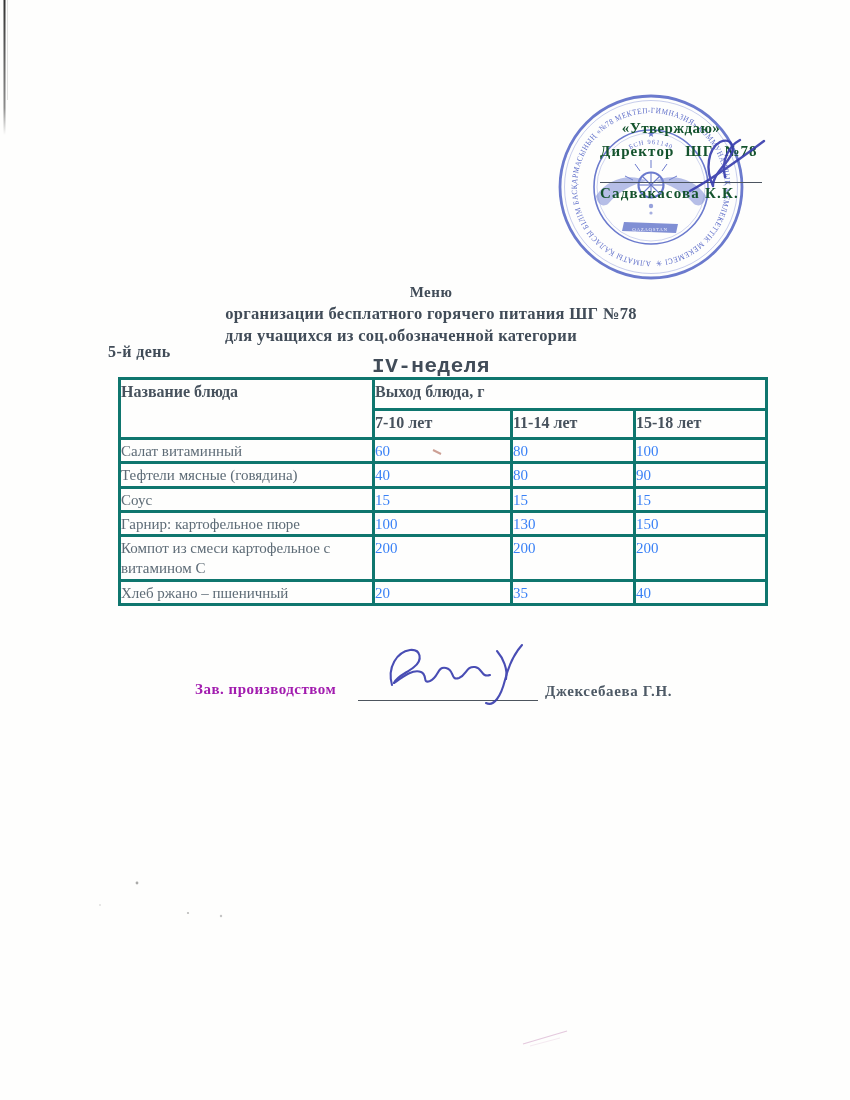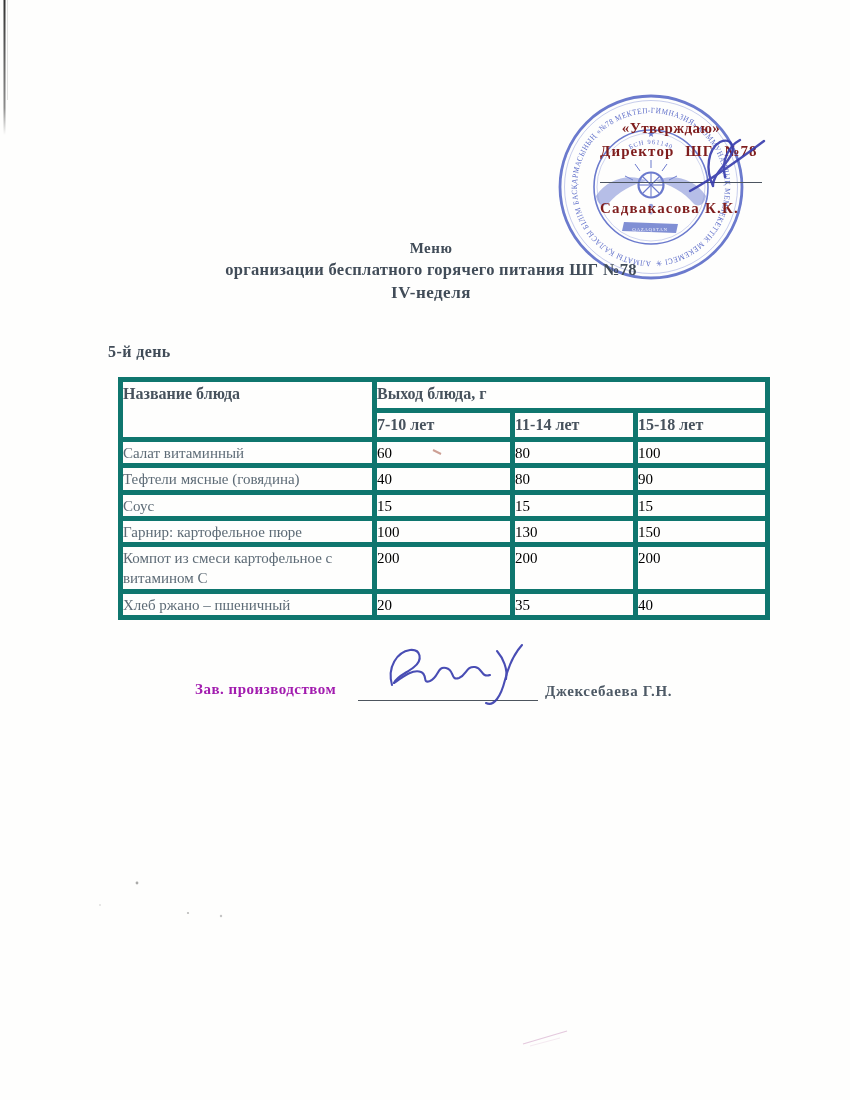--- a/index.html
+++ b/index.html
@@ -5,45 +5,45 @@
   html,body{margin:0;padding:0;background:#e8e8e8;}
   .page{
     position:relative;width:850px;height:1100px;background:#fefefd;
     font-family:"Liberation Serif", serif;overflow:hidden;margin:0 auto;
   }
   
   .artifact-svg{position:absolute;left:0;top:0;width:850px;height:1100px;pointer-events:none;z-index:5;}
   
   .stamp{position:absolute;left:556px;top:92px;width:190px;height:190px;z-index:1;opacity:.9;}
   
-  .approval{position:absolute;left:600px;top:120px;width:168px;z-index:2;color:#7f1d1d;}
+  .approval{position:absolute;left:600px;top:120px;width:168px;z-index:2;color:#14532d;}
   .approval .l1{font-size:15px;font-weight:bold;text-align:center;padding-right:26px;letter-spacing:.4px;}
   .approval .l2{font-size:15px;font-weight:bold;margin-top:6px;letter-spacing:1.1px;word-spacing:6px;white-space:nowrap;}
   .approval .sig-line{border-top:1.4px solid #4c5560;margin-top:22px;width:162px;}
-  .approval .l3{font-size:15px;font-weight:bold;margin-top:17px;letter-spacing:1.2px;white-space:nowrap;}
+  .approval .l3{font-size:15px;font-weight:bold;margin-top:2px;letter-spacing:1.2px;white-space:nowrap;}
   
   .title-block{position:absolute;left:110px;top:240px;width:642px;text-align:center;color:#414c58;z-index:2;}
-  .title-block .t1{font-size:15px;font-weight:bold;letter-spacing:.5px;}
+  .title-block .t1{font-size:15px;font-weight:bold;letter-spacing:.5px;margin-top:44px;}
   .title-block .t2{font-size:16.5px;font-weight:bold;margin-top:3px;letter-spacing:.3px;}
   .title-block .t3{font-size:16.5px;font-weight:bold;margin-top:2px;letter-spacing:.3px;transform:translateX(-30px);}
-  .title-block .t4{font-size:17px;font-weight:bold;margin-top:3px;letter-spacing:.5px;}
+  .title-block .t4{font-size:21px;font-weight:bold;margin-top:9px;letter-spacing:.5px;font-family:Liberation Mono, monospace;}
   .day-label{position:absolute;left:108px;top:335px;font-size:16px;font-weight:bold;color:#414c58;letter-spacing:.4px;z-index:2;margin-top:8px;}
   
   table.menu{
     position:absolute;left:118px;top:377px;width:647px;border-collapse:collapse;
     font-size:15px;color:#5d6b76;z-index:2;table-layout:fixed;
   }
   table.menu td,table.menu th{
-    border:5px solid #0f766e;padding:1px 6px 0 0;vertical-align:top;text-align:left;
+    border:3px solid #0f766e;padding:1px 6px 0 0;vertical-align:top;text-align:left;
     font-weight:normal;line-height:1.35;margin-left:12px;
   }
   table.menu{border:1.5px solid #7e868e;}
   table.menu th{font-weight:bold;color:#47525d;font-size:16px;}
   th.group-h{padding-left:72px;}
-  .num{color:#000000;}
+  .num{color:#3b82f6;}
   
   .footer-label{position:absolute;left:195px;top:681px;font-size:15px;font-weight:bold;color:#a21caf;letter-spacing:.5px;z-index:2;}
   .footer-line{position:absolute;left:358px;top:681px;width:180px;height:19px;border-bottom:1.4px solid #4d555e;z-index:2;}
   .footer-name{position:absolute;left:545px;top:683px;font-size:15px;font-weight:bold;color:#4e5a66;letter-spacing:.6px;z-index:2;}
 </style>
 </head>
 <body>
 
 <div class="page">
 
@@ -96,20 +96,21 @@
   <div class="approval">
     <div class="l1">«Утверждаю»</div>
     <div class="l2">Директор ШГ №78</div>
     <div class="sig-line"></div>
     <div class="l3">Садвакасова К.К.</div>
   </div>
 
   <div class="title-block">
     <div class="t1">Меню</div>
     <div class="t2">организации бесплатного горячего питания ШГ №78</div>
+    <div class="t3">для учащихся из соц.обозначенной категории</div>
     <div class="t4">IV-неделя</div>
   </div>
 
   <div class="day-label">5-й день</div>
 
   <table class="menu">
     <colgroup>
         <col style="width:254px">
         <col style="width:138px">
         <col style="width:123px">

